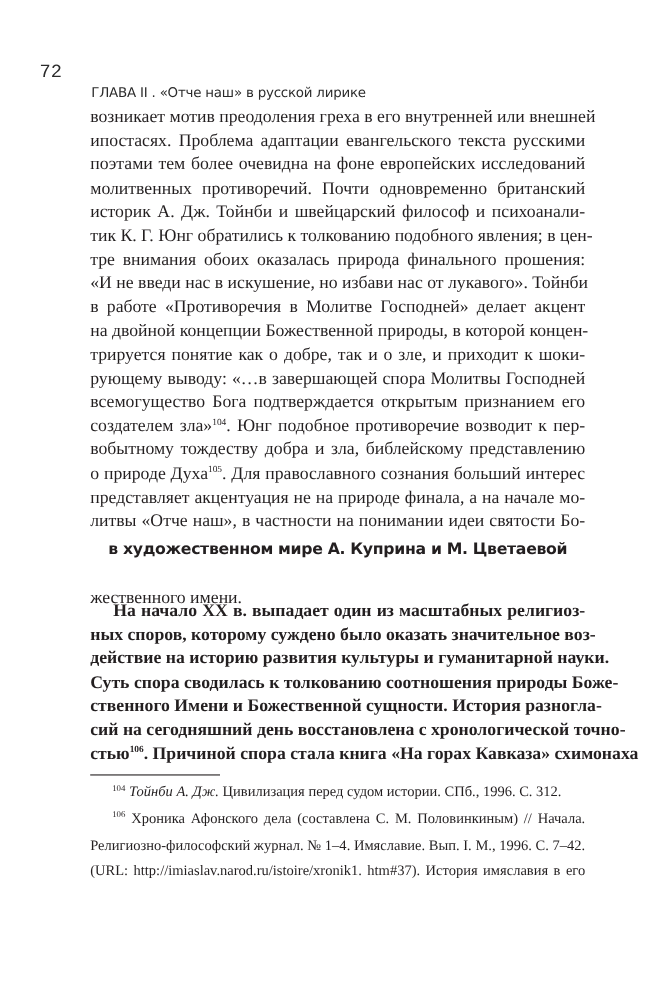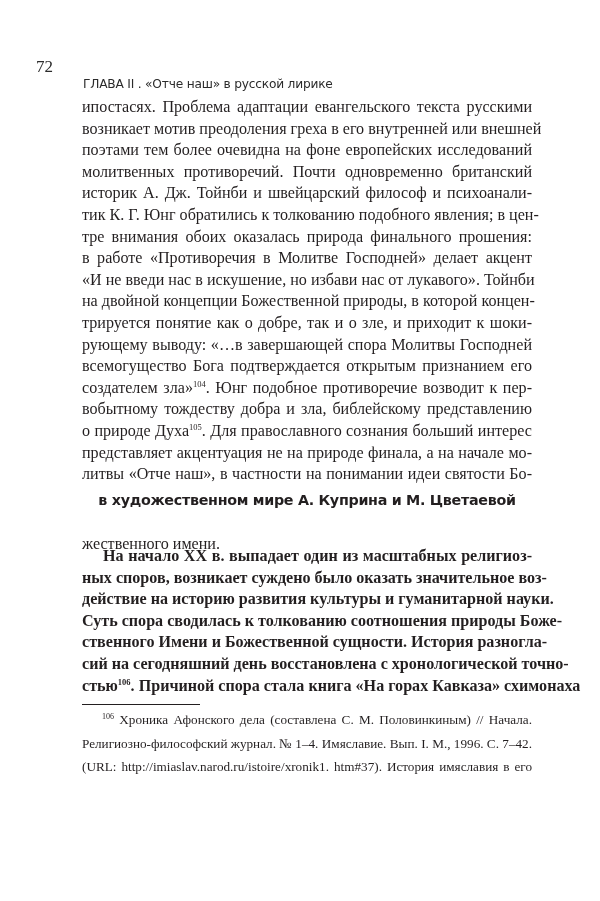--- a/index.html
+++ b/index.html
@@ -1,17 +1,17 @@
 <!DOCTYPE html>
 <html><head>
 <meta charset="utf-8">
 <style>
   html, body { margin: 0; padding: 0; background: #ffffff; }
   body { width: 600px; height: 901px; position: relative; overflow: hidden; color: #231f20; }
-  .page-number { position: absolute; left: 36px; top: 57px; font-family: Liberation Serif, serif; font-size: 17px; color: #2b2b2b; letter-spacing: 0px; }
+  .page-number { position: absolute; left: 36px; top: 57px; font-family: Liberation Mono, monospace; font-size: 17px; color: #2b2b2b; letter-spacing: 0px; }
   .running-head { position: absolute; left: 83px; top: 60px; font-family: "DejaVu Sans", sans-serif; font-size: 12.2px; color: #2b2b2b; letter-spacing: -0.2px; margin-top: 17px; }
   .body-block { position: absolute; left: 82px; width: 450px; font-family: "Liberation Serif", serif; font-size: 16.1px; line-height: 21.6px; color: #231f20; }
   .body-block .line { display: block; white-space: nowrap; text-align: justify; text-align-last: justify; height: 21.6px; }
   .body-block .line.last { text-align-last: left; margin-top: 48px; }
   .body-block .line.indent { padding-left: 21px; }
   #para1 { top: 96px; }
   #para2 { top: 545px; font-weight: bold; }
   sup { font-size: 8.5px; vertical-align: 0; position: relative; top: -6px; margin-top: 32px; }
   .heading { position: absolute; left: 82px; width: 450px; top: 488px; text-align: center; font-family: "DejaVu Sans", sans-serif; font-weight: bold; font-size: 14.3px; line-height: 24px; color: #231f20; letter-spacing: -0.3px; }
   .fn-rule { position: absolute; left: 82px; top: 704px; width: 118px; height: 1px; background: #231f20; }
@@ -22,54 +22,55 @@
   .footnotes .fn sup { font-size: 8px; top: -5px; }
   .fn-author { font-style: italic; }
 </style>
 </head>
 <body>
 
 <div class="page-number">72</div>
 <div class="running-head">ГЛАВА II . «Отче наш» в русской лирике</div>
 
 <div class="body-block" id="para1">
+  <span class="line">возникает мотив преодоления греха в его внутренней или внешней</span>
   <span class="line">ипостасях. Проблема адаптации евангельского текста русскими</span>
-  <span class="line">возникает мотив преодоления греха в его внутренней или внешней</span>
   <span class="line">поэтами тем более очевидна на фоне европейских исследований</span>
   <span class="line">молитвенных противоречий. Почти одновременно британский</span>
   <span class="line">историк А. Дж. Тойнби и швейцарский философ и психоанали-</span>
   <span class="line">тик К. Г. Юнг обратились к толкованию подобного явления; в цен-</span>
   <span class="line">тре внимания обоих оказалась природа финального прошения:</span>
+  <span class="line">«И не введи нас в искушение, но избави нас от лукавого». Тойнби</span>
   <span class="line">в работе «Противоречия в Молитве Господней» делает акцент</span>
-  <span class="line">«И не введи нас в искушение, но избави нас от лукавого». Тойнби</span>
   <span class="line">на двойной концепции Божественной природы, в которой концен-</span>
   <span class="line">трируется понятие как о добре, так и о зле, и приходит к шоки-</span>
   <span class="line">рующему выводу: «…в завершающей спора Молитвы Господней</span>
   <span class="line">всемогущество Бога подтверждается открытым признанием его</span>
   <span class="line"><span>создателем зла»</span><sup>104</sup><span>. Юнг подобное противоречие возводит к пер-</span></span>
   <span class="line">вобытному тождеству добра и зла, библейскому представлению</span>
   <span class="line"><span>о природе Духа</span><sup>105</sup><span>. Для православного сознания больший интерес</span></span>
   <span class="line">представляет акцентуация не на природе финала, а на начале мо-</span>
   <span class="line">литвы «Отче наш», в частности на понимании идеи святости Бо-</span>
   <span class="line last">жественного имени.</span>
 </div>
 
 <div class="heading">
   <div>в художественном мире А. Куприна и М. Цветаевой</div>
 </div>
 
 <div class="body-block" id="para2">
   <span class="line indent">На начало XX в. выпадает один из масштабных религиоз-</span>
-  <span class="line">ных споров, возникает суждено было оказать значительное воз-</span>
+  <span class="line">ных споров, которому суждено было оказать значительное воз-</span>
   <span class="line">действие на историю развития культуры и гуманитарной науки.</span>
   <span class="line">Суть спора сводилась к толкованию соотношения природы Боже-</span>
   <span class="line">ственного Имени и Божественной сущности. История разногла-</span>
   <span class="line">сий на сегодняшний день восстановлена с хронологической точно-</span>
   <span class="line"><span>стью</span><sup>106</sup><span>. Причиной спора стала книга «На горах Кавказа» схимонаха</span></span>
 </div>
 
 <div class="fn-rule"></div>
 
 <div class="footnotes">
+  <span class="fn first-line"><sup>104</sup> <span class="fn-author">Тойнби А. Дж.</span><span> Цивилизация перед судом истории. СПб., 1996. С. 312.</span></span>
   <span class="fn first-line justify"><sup>106</sup> <span>Хроника Афонского дела (составлена С. М. Половинкиным) // Начала.</span></span>
   <span class="fn justify">Религиозно-философский журнал. № 1–4. Имяславие. Вып. I. М., 1996. С. 7–42.</span>
   <span class="fn justify">(URL: http://imiaslav.narod.ru/istoire/xronik1. htm#37). История имяславия в его</span>
 </div>
 
 </body></html>

